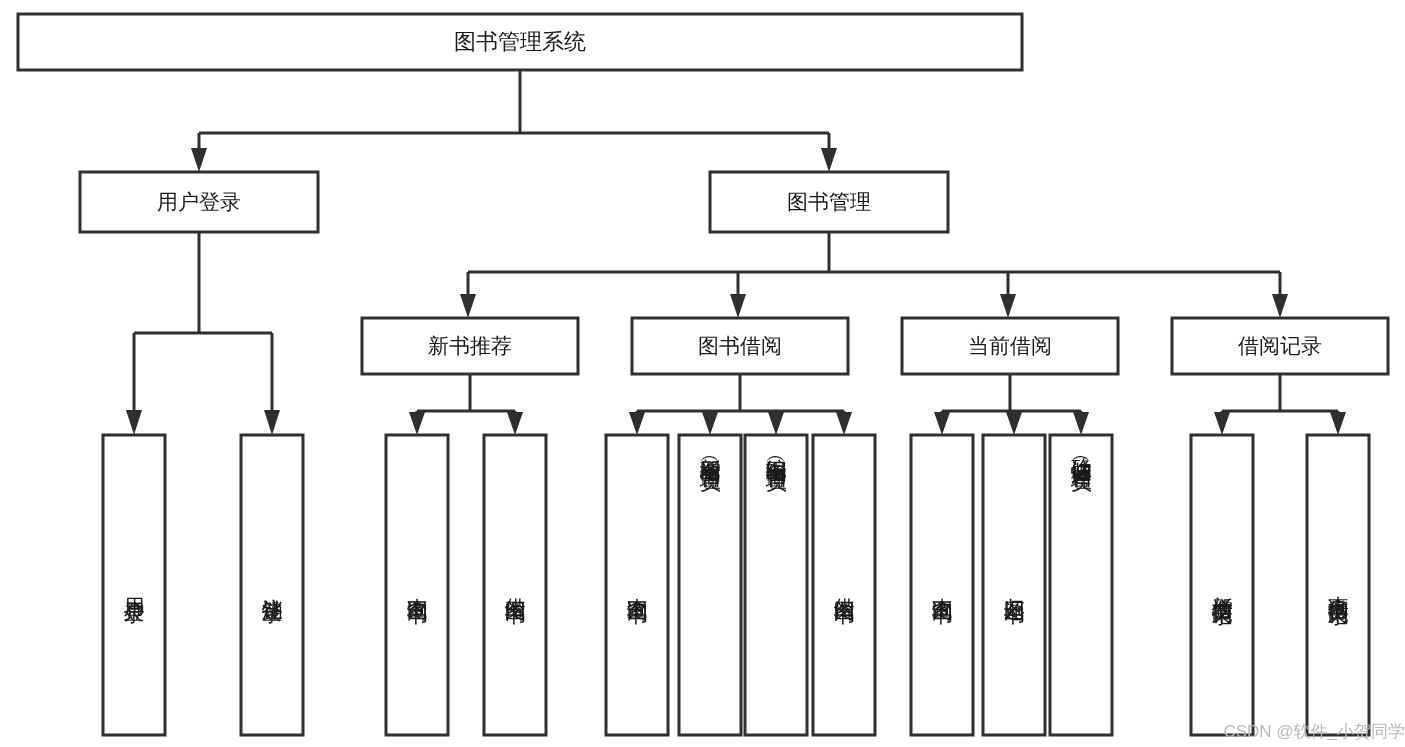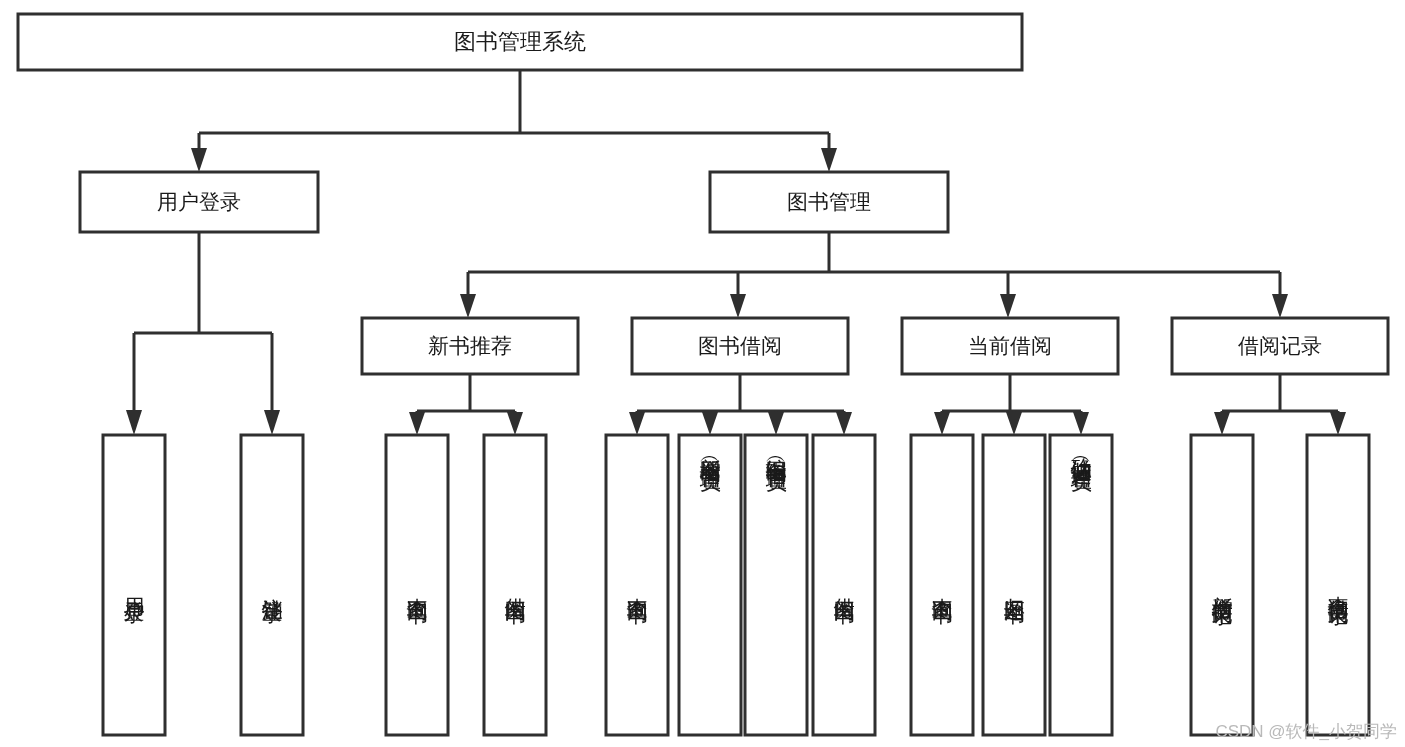--- a/index.html
+++ b/index.html
@@ -64,21 +64,21 @@
     text-orientation: upright;
     font-family: "Liberation Sans", "DejaVu Sans", sans-serif;
     font-size: 21px;
     line-height: 1.08;
     color: #1a1a1a;
     letter-spacing: 2px;
     white-space: nowrap;
   }
   .watermark {
     position: absolute;
-    right: 8px;
+    right: 0;
     bottom: 4px;
     font-family: "Liberation Sans", "DejaVu Sans", sans-serif;
     font-size: 17px;
     color: #b9b9b9;
     white-space: nowrap;
   }
 </style>
 </head>
 <body>
 

